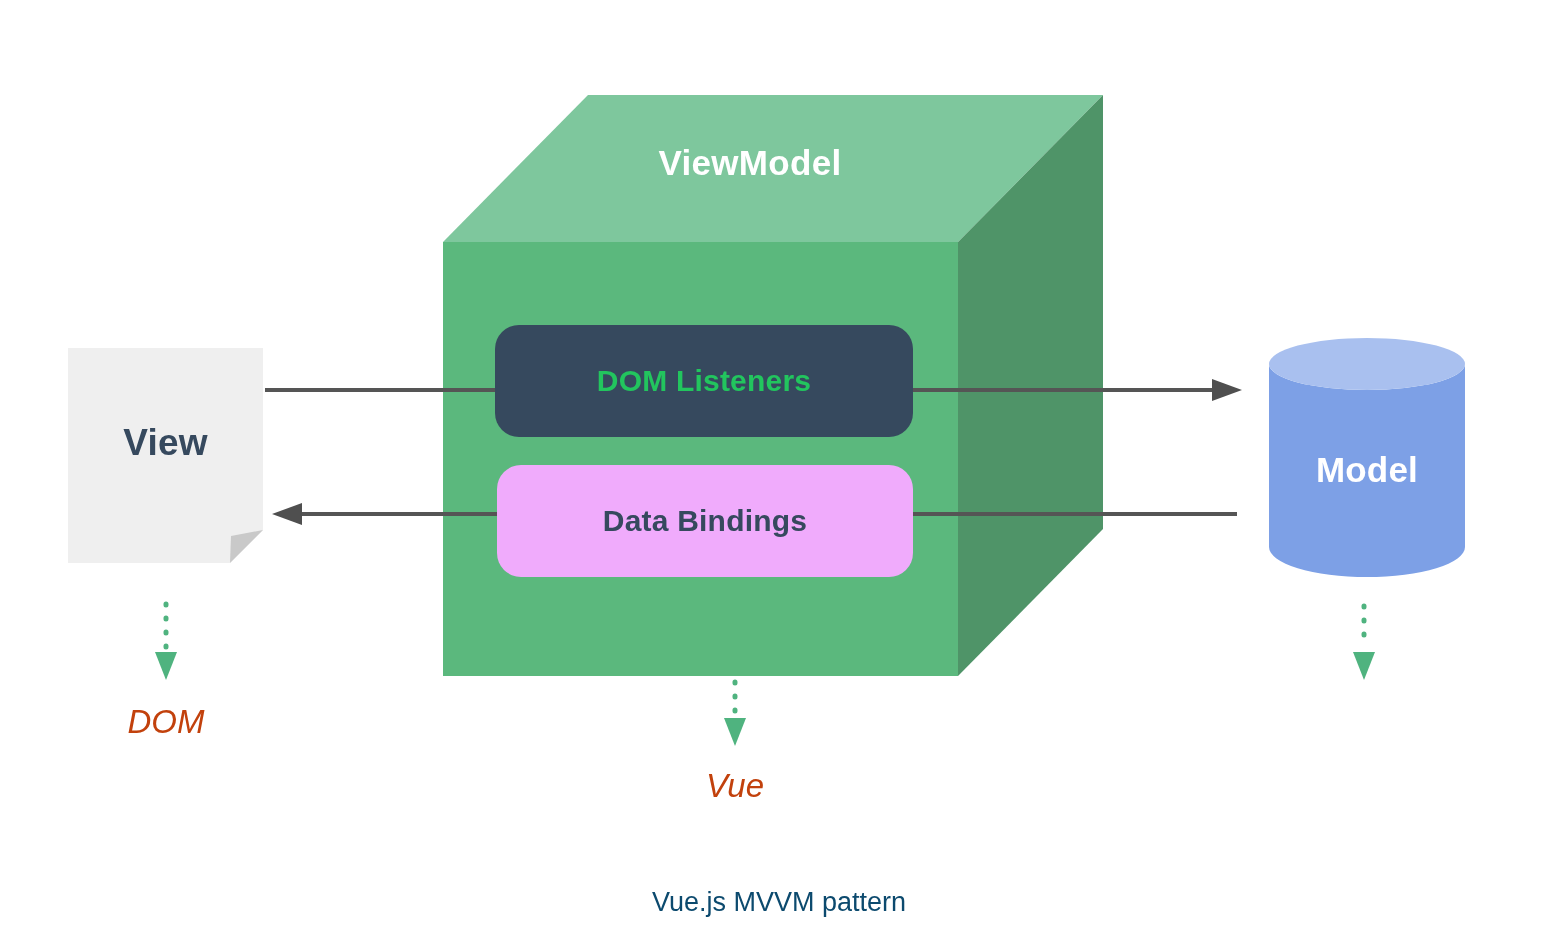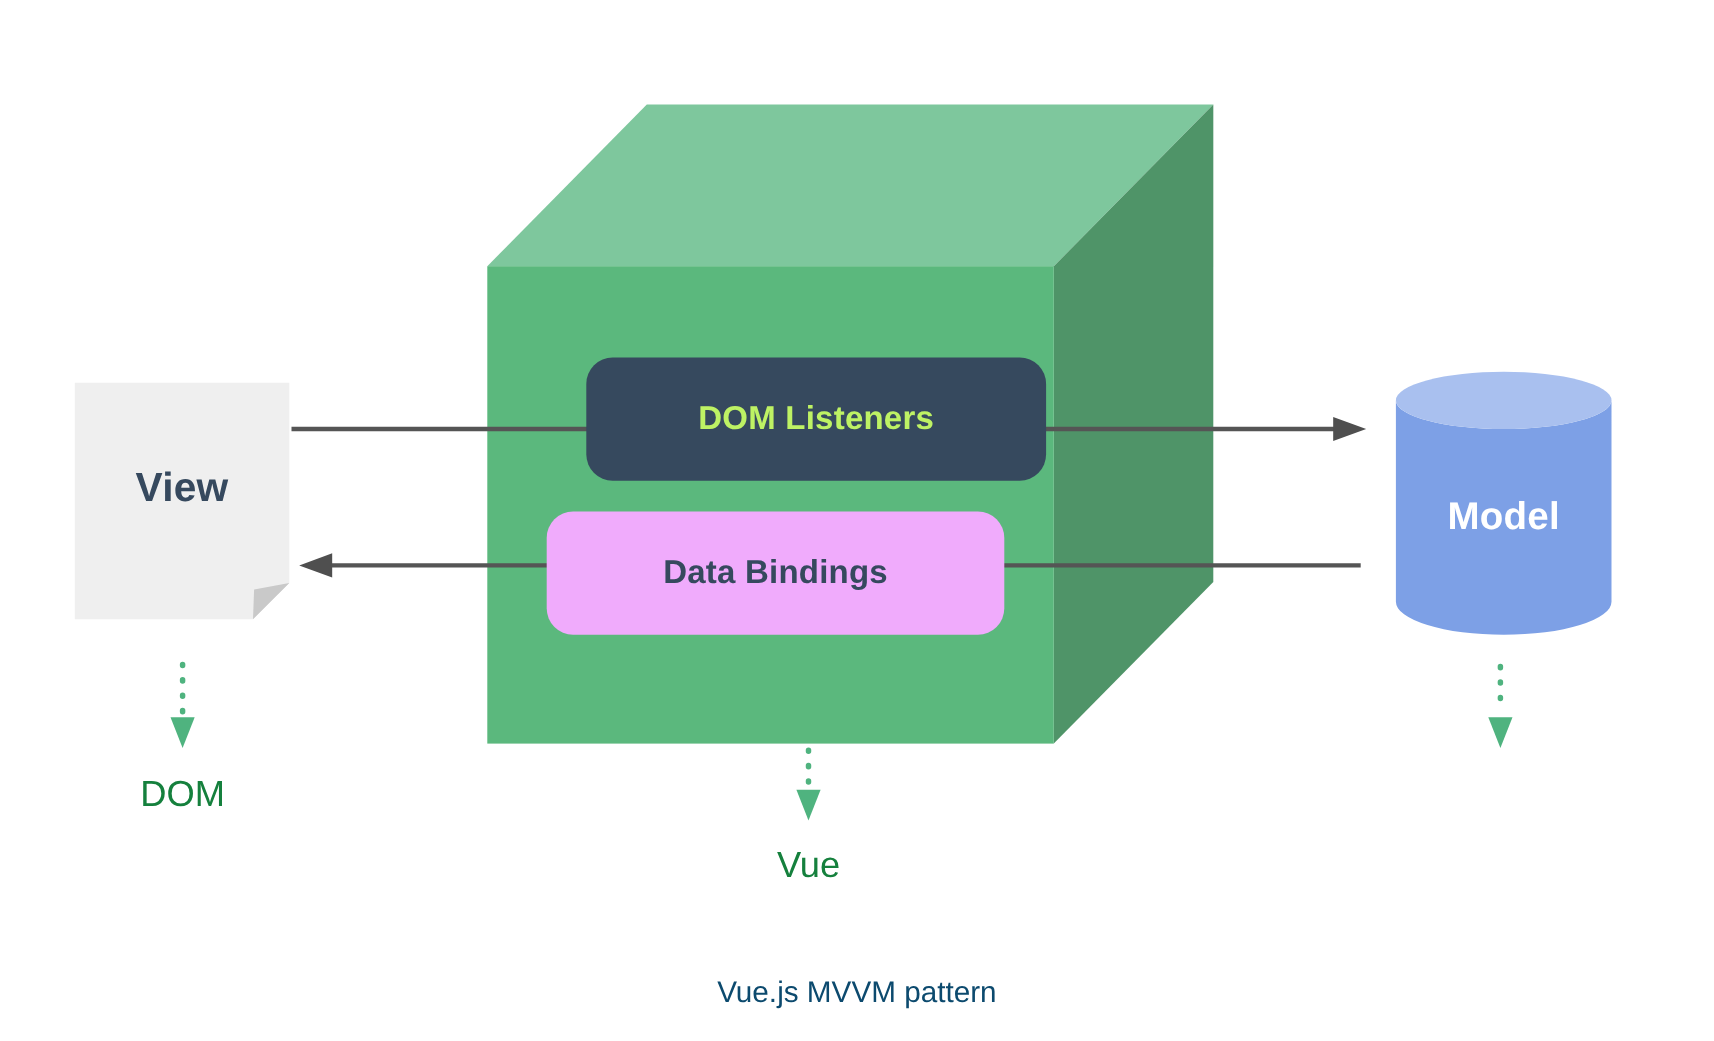--- a/index.html
+++ b/index.html
@@ -23,22 +23,23 @@
     font-size:35px;
     color:#ffffff;
     letter-spacing:0.3px;
   }
   .entity-title{
     font-weight:700;
     letter-spacing:0.2px;
   }
   .side-label{
     font-size:33px;
-    color:#15803d;
+    color:#c2410c;
     font-weight:400;
+    font-style:italic;
   }
   .pjo{
     line-height:45px;
     text-align:center;
     font-size:31px;
   }
   .caption{
     font-size:27px;
     color:#0c4a6e;
     font-weight:400;
@@ -81,22 +82,23 @@
       <line x1="735" y1="682" x2="735" y2="714" stroke-width="5" stroke-linecap="round" stroke-dasharray="1 13" stroke="#4fb37f"></line>
       <polygon points="724,718 746,718 735,746" fill="#4fb37f"></polygon>
     </g>
 
     <g>
       <line x1="1364" y1="606" x2="1364" y2="648" stroke-width="5" stroke-linecap="round" stroke-dasharray="1 13" stroke="#4fb37f"></line>
       <polygon points="1353,652 1375,652 1364,680" fill="#4fb37f"></polygon>
     </g>
   </svg>
 
+  <div class="overlay face-title" style="left:600px;top:138px;width:300px;height:50px;">ViewModel</div>
 
-  <div class="overlay node-box" style="left:495px;top:325px;width:418px;height:112px;background:#36495e;color:#bef264;margin-left:38px;">DOM Listeners</div>
+  <div class="overlay node-box" style="left:495px;top:325px;width:418px;height:112px;background:#36495e;color:#22c55e;">DOM Listeners</div>
 
   <div class="overlay node-box" style="left:497px;top:465px;width:416px;height:112px;background:#f0abfc;color:#36495e;">Data Bindings</div>
 
   <div class="overlay entity-title" style="left:68px;top:348px;width:195px;height:190px;font-size:37px;color:#36495e;">View</div>
 
   <div class="overlay entity-title" style="left:1269px;top:410px;width:196px;height:120px;font-size:35px;color:#ffffff;">Model</div>
 
   <div class="overlay side-label" style="left:66px;top:700px;width:200px;height:44px;">DOM</div>
 
   <div class="overlay side-label" style="left:635px;top:764px;width:200px;height:44px;">Vue</div>

